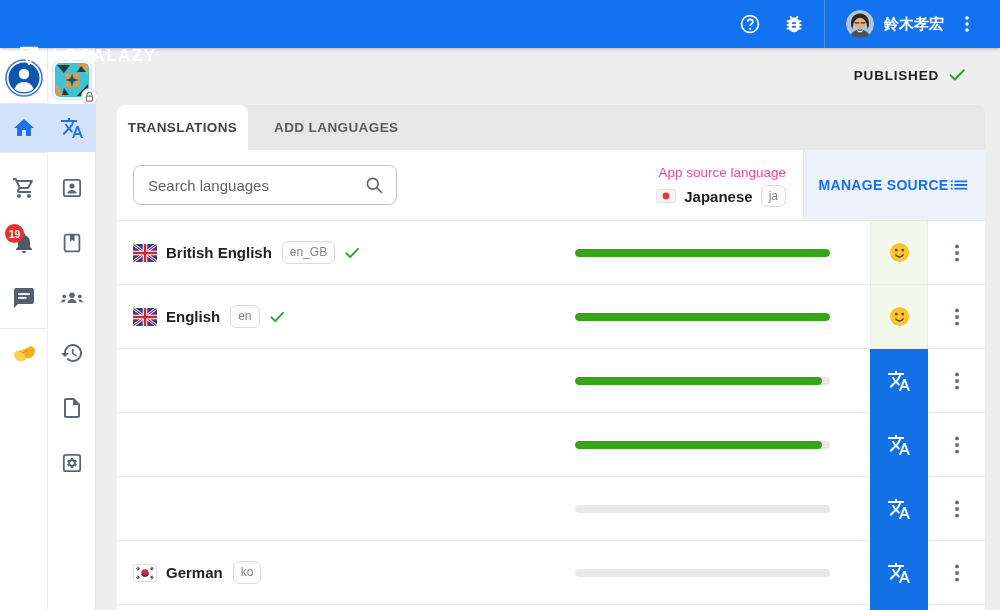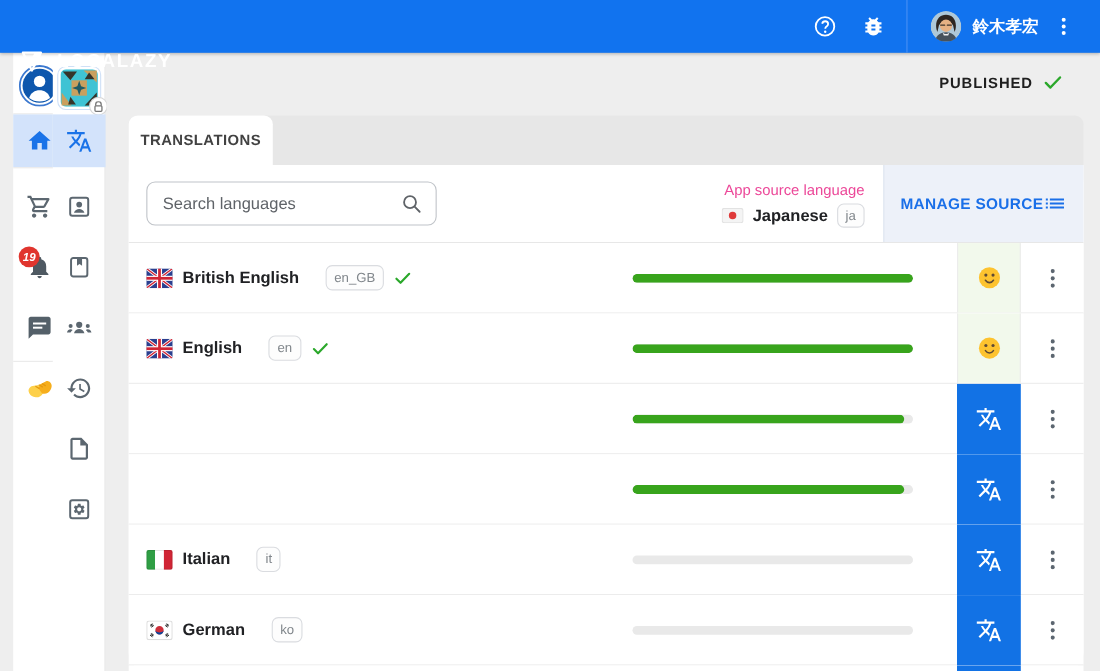--- a/index.html
+++ b/index.html
@@ -13,21 +13,21 @@
   .tb-icon { position:absolute; top:13px; width:22px; height:22px; cursor:pointer; }
   .tb-help { left:739px; }
   .tb-bug { left:783px; }
   .tb-divider { position:absolute; left:824px; top:0px; width:1px; height:48px; background:#4a90f3; }
   .tb-avatar { position:absolute; left:846px; top:10px; width:28px; height:28px; border-radius:50%; overflow:hidden; }
   .tb-name { position:absolute; left:884px; top:0; height:48px; display:flex; align-items:center; color:#fff; font-size:15px; font-weight:bold; }
   .tb-dots { position:absolute; left:962px; top:16px; width:10px; height:16px; }
 
   
   .rail { position:absolute; top:48px; width:48px; height:562px; background:#fff; }
-  .rail1 { left:12px; border-right:1px solid #ededed;font-style:italic; }
+  .rail1 { left:0; border-right:1px solid #ededed; }
   .rail2 { left:48px; border-right:1px solid #e4e4e4; }
   .rail-item { position:absolute; left:0; width:48px; height:48px; display:flex; align-items:center; justify-content:center; cursor:pointer; }
   .rail-item.active { background:#d3e3fb; }
   .rail-divider { position:absolute; left:0px; width:48px; height:1px; background:#e9e9e9; }
 
   
   .main { position:absolute; left:97px; top:48px; width:903px; height:562px; background:#eeeeee; }
   .published { position:absolute; right:33px; top:17px; display:flex; align-items:center; gap:8px; }
   .published-label { font-size:13.5px; font-weight:bold; letter-spacing:0.8px; color:#1f1f1f; }
 
@@ -50,21 +50,21 @@
   .code-badge { display:inline-block; border:1px solid #dadce0; background:#fdfdfd; color:#80868b; font-size:12px; border-radius:6px; padding:3px 7px; line-height:1.2; }
   .manage { position:absolute; right:0; top:0; width:182px; height:70px; background:#edf1f9; border-left:1px solid #dfe5f0; display:flex; align-items:center; justify-content:center; cursor:pointer; }
   .manage-label { color:#1a6fe8; font-size:14px; font-weight:bold; letter-spacing:0.3px; }
 
   
   .rows { position:absolute; left:0; top:71px; width:868px; }
   .row { position:relative; width:868px; height:64px; border-bottom:1px solid #ececec; background:#fff; }
   .row-left { position:absolute; left:16px; top:0; height:63px; display:flex; align-items:center; }
   .flag { width:24px; height:18px; display:inline-flex; }
   .lname { margin-left:9px; font-size:15px; font-weight:bold; color:#202124; }
-  .lcode { margin-left:24px; }
+  .lcode { margin-left:10px; }
   .lcheck { margin-left:8px; width:18px; height:18px; }
   .progress { position:absolute; left:458px; top:28px; width:255px; height:8px; border-radius:4px; background:#e9e9e9; overflow:hidden; }
   .pfill { display:block; height:8px; border-radius:4px; background:#38a41c; }
   .action { position:absolute; left:753px; top:0; width:58px; height:63px; display:flex; align-items:center; justify-content:center; cursor:pointer; }
   .action.smiley { background:#f2f9ec; border-left:1px solid #ececec; border-right:1px solid #ececec; }
   .action.translate { background:#1272e5; height:64px; }
   .dots { position:absolute; left:832px; top:0; width:16px; height:63px; display:flex; align-items:center; justify-content:center; cursor:pointer; }
   .row.partial { height:6px; border-bottom:none; }
   .row.partial .action { height:6px; }
 </style>
@@ -227,20 +227,21 @@
   <main class="main">
     <div class="published">
       <span class="published-label">PUBLISHED</span>
       <svg width="20" height="20" viewBox="0 0 24 24">
         <path d="M4.5 12.5l5 5L20 6.5" fill="none" stroke="#2ba82b" stroke-width="2.6" stroke-linecap="round" stroke-linejoin="round"></path>
       </svg>
     </div>
 
     <div class="tabs">
       <div class="tab active" style="width:131px; padding:17px;">TRANSLATIONS</div>
+      <div class="tab">ADD LANGUAGES</div>
     </div>
 
     <div class="card">
       <div class="toolbar">
         <div class="searchbox">
           <input type="text" placeholder="Search languages" style="">
           <svg class="search-icon" viewBox="0 0 24 24">
             <circle cx="10.5" cy="10.5" r="6.5" fill="none" stroke="#5f6368" stroke-width="2"></circle>
             <path d="M15.5 15.5L21 21" stroke="#5f6368" stroke-width="2" stroke-linecap="round"></path>
           </svg>
@@ -382,40 +383,20 @@
             </span>
     <span class="dots">
               <svg width="4" height="18" viewBox="0 0 4 18">
                 <circle cx="2" cy="2.4" r="1.9" fill="#5c6670"></circle>
                 <circle cx="2" cy="9" r="1.9" fill="#5c6670"></circle>
                 <circle cx="2" cy="15.6" r="1.9" fill="#5c6670"></circle>
               </svg>
             </span>
   </div>
   <div class="row">
-    <div class="row-left">
-      <span class="flag">
-                <svg width="24" height="18" viewBox="0 0 24 18">
-                  <defs>
-                    <clipPath id="cit">
-                      <rect width="24" height="18" rx="2"></rect>
-                    </clipPath>
-                  </defs>
-                  <g clip-path="url(#cit)">
-                    <rect width="8" height="18" fill="#2f9e44"></rect>
-                    <rect x="8" width="8" height="18" fill="#fff"></rect>
-                    <rect x="16" width="8" height="18" fill="#d02535"></rect>
-                  </g>
-                  <rect x="0.5" y="0.5" width="23" height="17" rx="2" fill="none" stroke="rgba(0,0,0,0.1)"></rect>
-                </svg>
-              </span>
-      <span class="lname">Italian</span>
-      <span class="lcode code-badge">it</span>
-
-    </div>
     <span class="progress"></span>
     <span class="action translate">
               <svg width="24" height="24" viewBox="0 0 24 24">
                 <path fill="#fff" d="M12.87 15.07l-2.54-2.51.03-.03c1.74-1.94 2.98-4.17 3.71-6.53H17V4h-7V2H8v2H1v1.99h11.17C11.5 7.92 10.44 9.75 9 11.35 8.07 10.32 7.3 9.19 6.69 8h-2c.73 1.63 1.73 3.17 2.98 4.56l-5.09 5.02L4 19l5-5 3.11 3.11.76-2.04zM18.5 10h-2L12 22h2l1.12-3h4.75L21 22h2l-4.5-12zm-2.62 7l1.62-4.33L19.12 17h-3.24z"></path>
               </svg>
             </span>
     <span class="dots">
               <svg width="4" height="18" viewBox="0 0 4 18">
                 <circle cx="2" cy="2.4" r="1.9" fill="#5c6670"></circle>
                 <circle cx="2" cy="9" r="1.9" fill="#5c6670"></circle>

